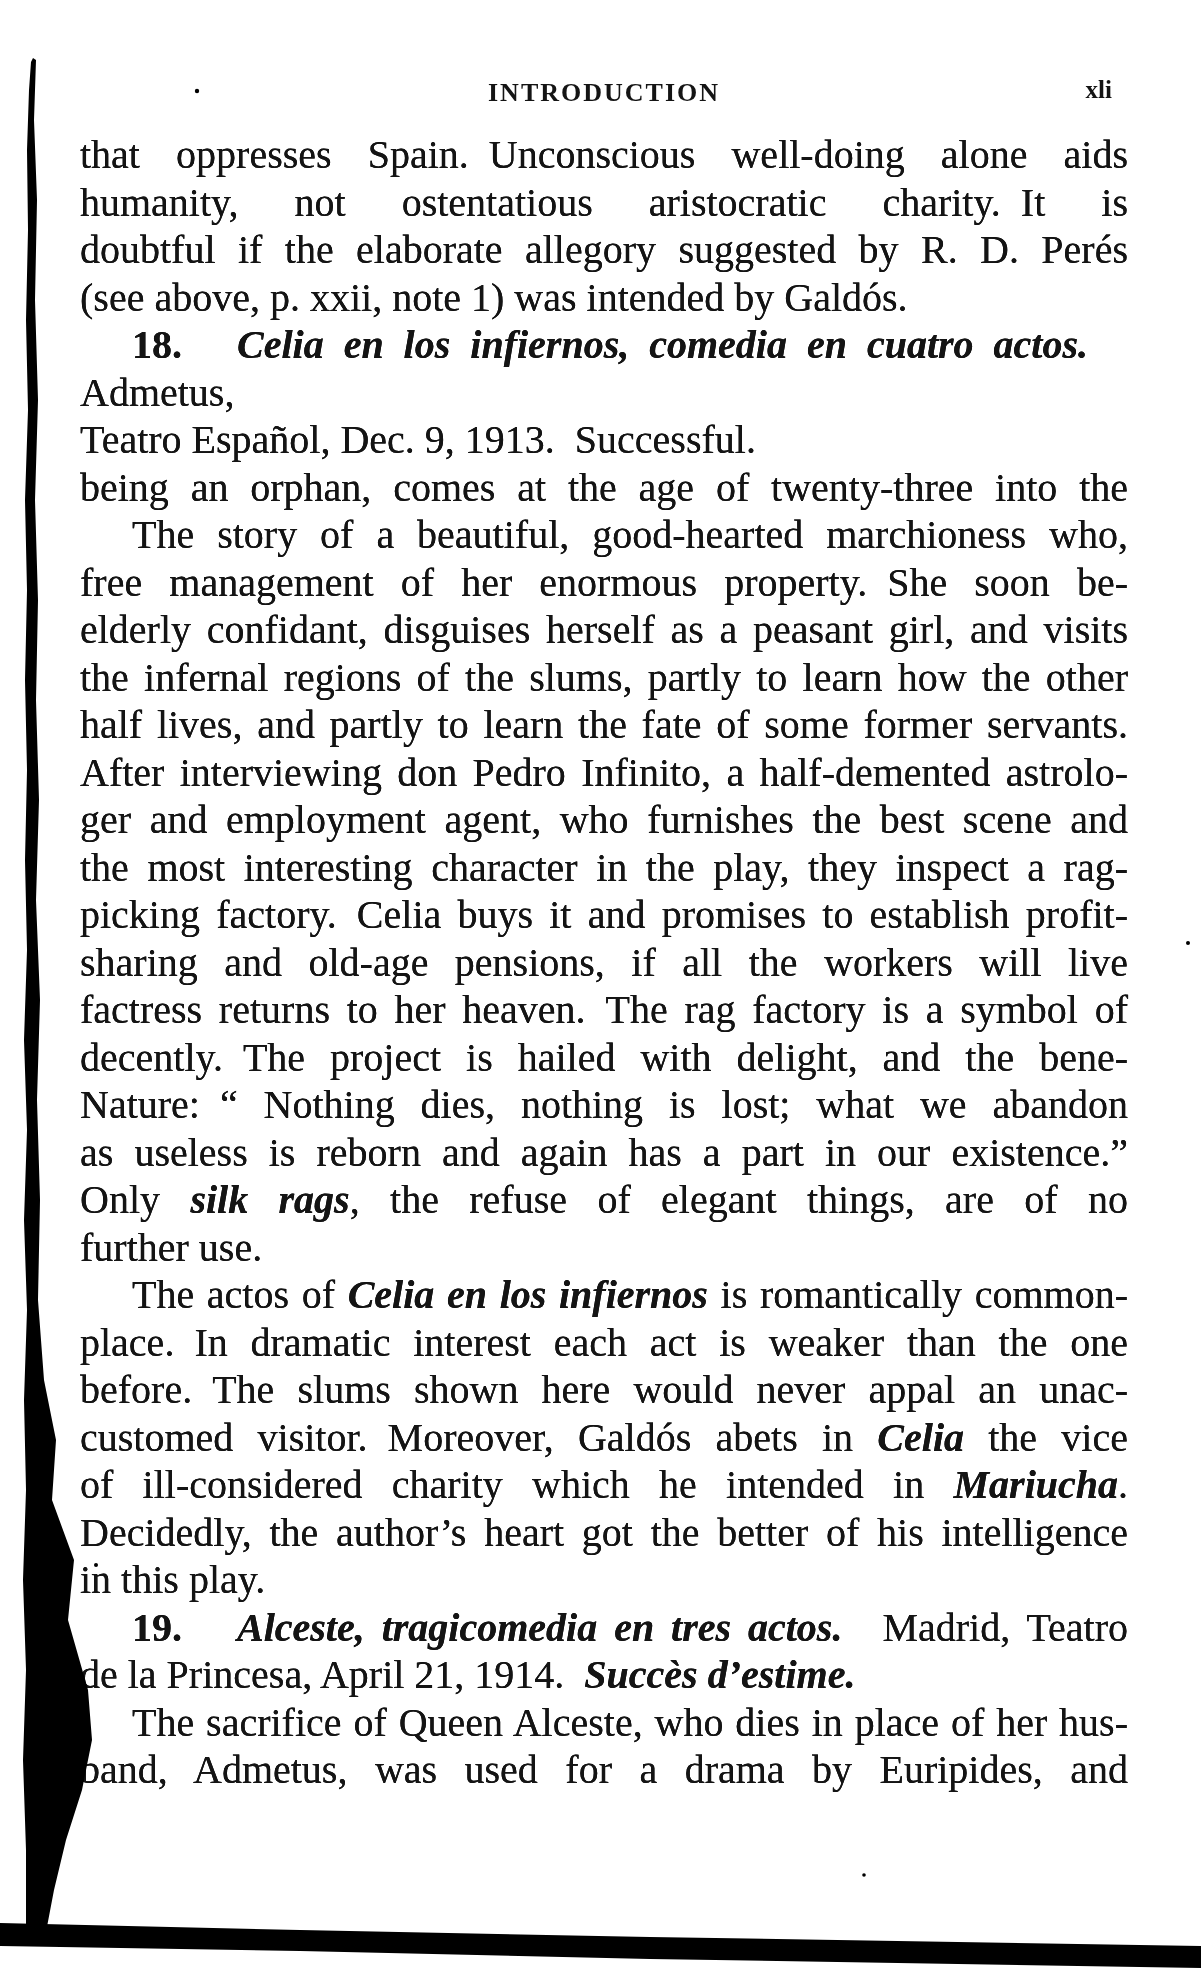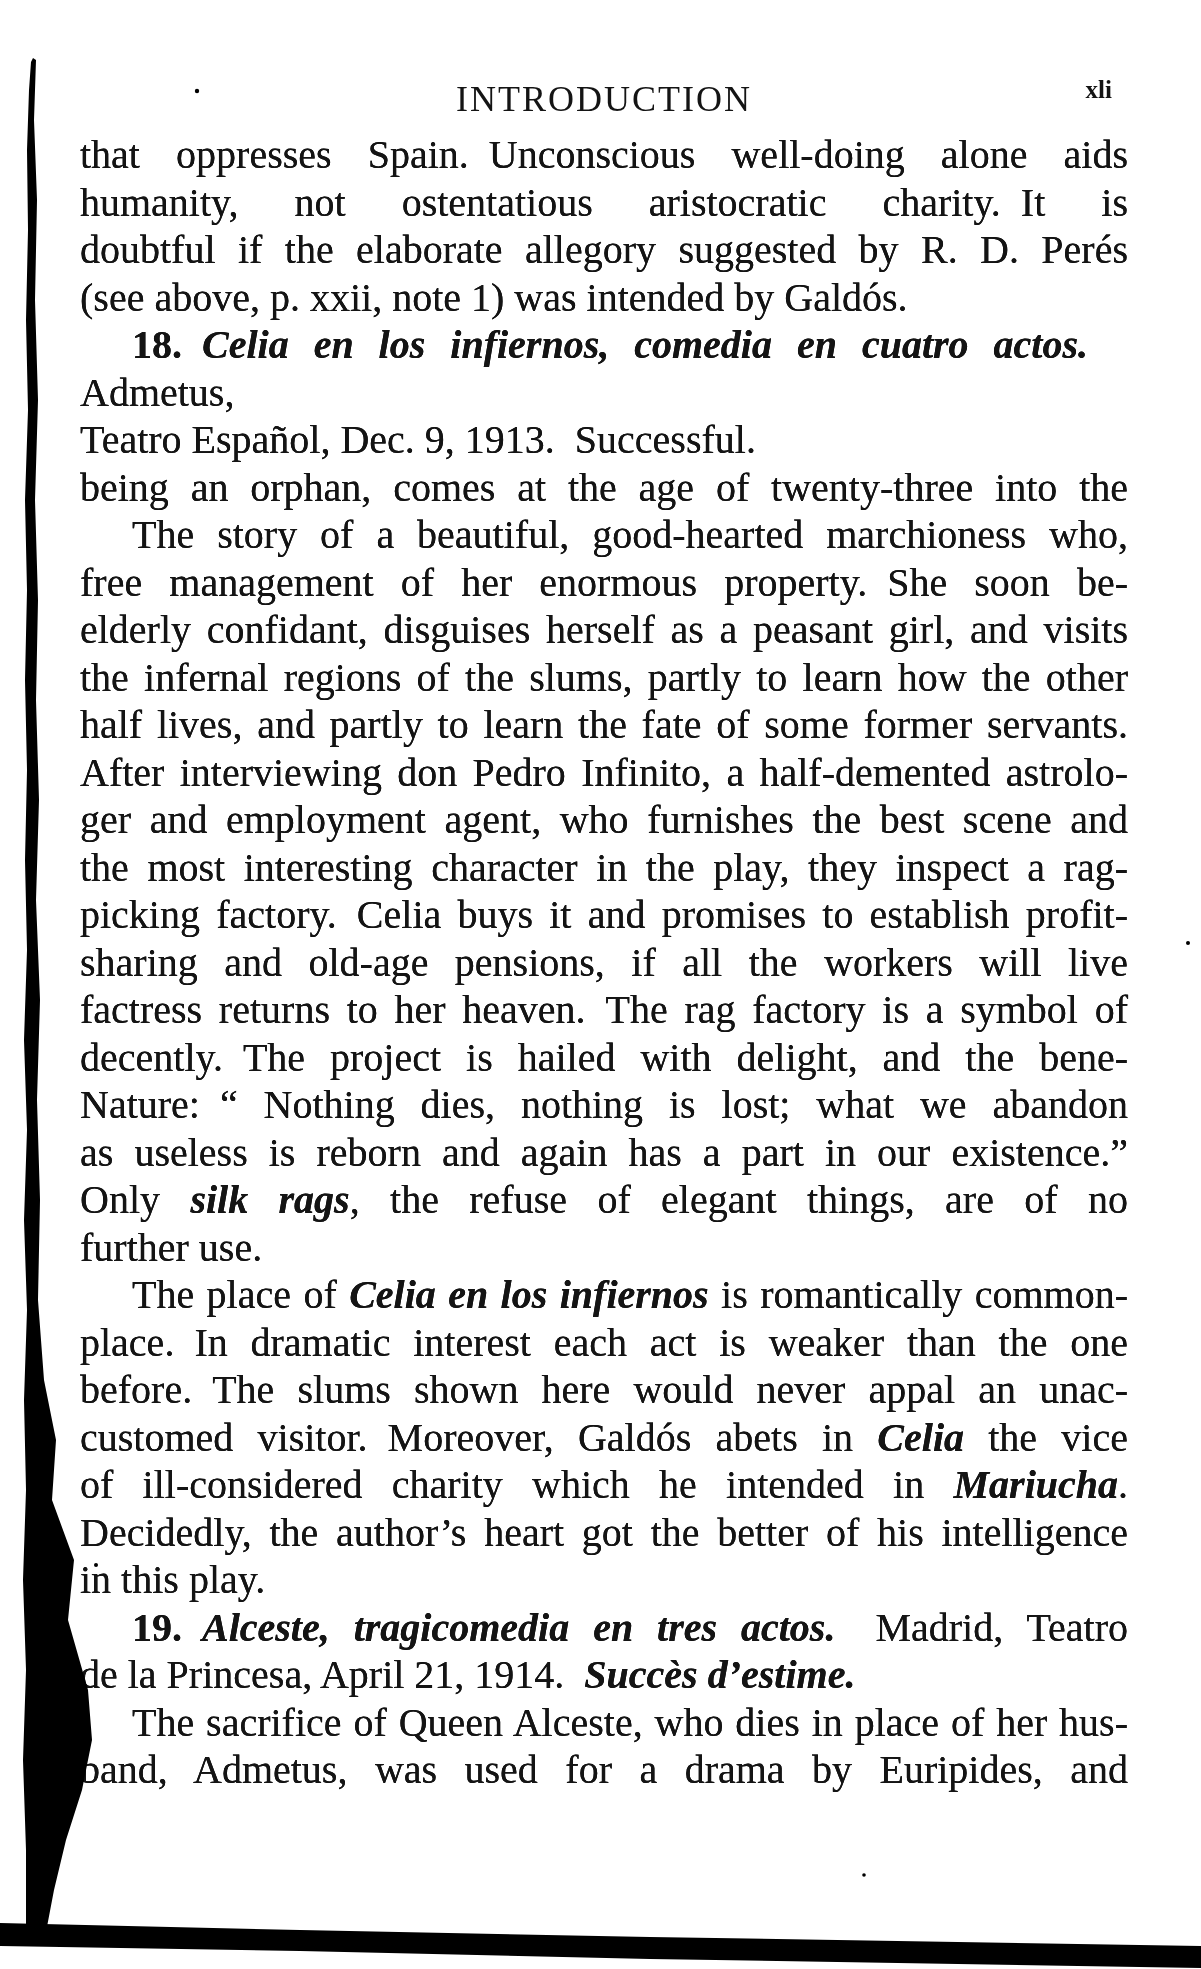--- a/index.html
+++ b/index.html
@@ -20,22 +20,22 @@
     position: absolute;
     top: 78px;
     left: 80px;
     width: 1048px;
     height: 40px;
   }
   .running-title {
     position: absolute;
     left: 50%;
     transform: translateX(-50%);
-    font-size: 36px;
-    font-weight: 400;
+    font-size: 26px;
+    font-weight: 700;
     letter-spacing: 2px;
     white-space: nowrap;
   }
   .folio {
     position: absolute;
     right: 16px;
     top: -2px;
     font-size: 25px;
     font-weight: 700;
   }
@@ -57,21 +57,21 @@
     text-align: justify;
     text-align-last: justify;
     -moz-text-align-last: justify;
   }
   .line.ind {
     text-indent: 52px;
   }
   .seg-r { font-style: normal; font-weight: 400; }
   .seg-b { font-style: normal; font-weight: 700; }
   .seg-i { font-style: italic; font-weight: 700; }
-  .seg-bi { font-style: italic; font-weight: 700; }
+  .seg-bi { font-style: italic; font-weight: 700; margin-left: 35px; }
   .artifacts {
     position: absolute;
     top: 0;
     left: 0;
     pointer-events: none;
   }
 </style>
 </head>
 <body>
 
@@ -99,21 +99,21 @@
       <div class="line just"><span class="seg-r">ger and employment agent, who furnishes the best scene and</span></div>
       <div class="line just"><span class="seg-r">the most interesting character in the play, they inspect a rag-</span></div>
       <div class="line just"><span class="seg-r">picking factory. Celia buys it and promises to establish profit-</span></div>
       <div class="line just"><span class="seg-r">sharing and old-age pensions, if all the workers will live</span></div>
       <div class="line just"><span class="seg-r">factress returns to her heaven. The rag factory is a symbol of</span></div>
       <div class="line just"><span class="seg-r">decently. The project is hailed with delight, and the bene-</span></div>
       <div class="line just"><span class="seg-r">Nature: “ Nothing dies, nothing is lost; what we abandon</span></div>
       <div class="line just"><span class="seg-r">as useless is reborn and again has a part in our existence.”</span></div>
       <div class="line just"><span class="seg-r">Only </span><span class="seg-i">silk rags</span><span class="seg-r">, the refuse of elegant things, are of no</span></div>
       <div class="line"><span class="seg-r">further use.</span></div>
-      <div class="line just ind"><span class="seg-r">The place of </span><span class="seg-i">Celia en los infiernos</span><span class="seg-r"> is romantically common-</span></div>
+      <div class="line just ind"><span class="seg-r">The actos of </span><span class="seg-i">Celia en los infiernos</span><span class="seg-r"> is romantically common-</span></div>
       <div class="line just"><span class="seg-r">place. In dramatic interest each act is weaker than the one</span></div>
       <div class="line just"><span class="seg-r">before. The slums shown here would never appal an unac-</span></div>
       <div class="line just"><span class="seg-r">customed visitor. Moreover, Galdós abets in </span><span class="seg-i">Celia</span><span class="seg-r"> the vice</span></div>
       <div class="line just"><span class="seg-r">of ill-considered charity which he intended in </span><span class="seg-i">Mariucha</span><span class="seg-r">.</span></div>
       <div class="line just"><span class="seg-r">Decidedly, the author’s heart got the better of his intelligence</span></div>
       <div class="line"><span class="seg-r">in this play.</span></div>
       <div class="line just ind"><span class="seg-b">19. </span><span class="seg-bi">Alceste, </span><span class="seg-i">tragicomedia en tres actos.</span><span class="seg-r">  Madrid, Teatro</span></div>
       <div class="line"><span class="seg-r">de la Princesa, April 21, 1914. </span><span class="seg-i">Succès d’estime.</span></div>
       <div class="line just ind"><span class="seg-r">The sacrifice of Queen Alceste, who dies in place of her hus-</span></div>
       <div class="line just"><span class="seg-r">band, Admetus, was used for a drama by Euripides, and</span></div>

